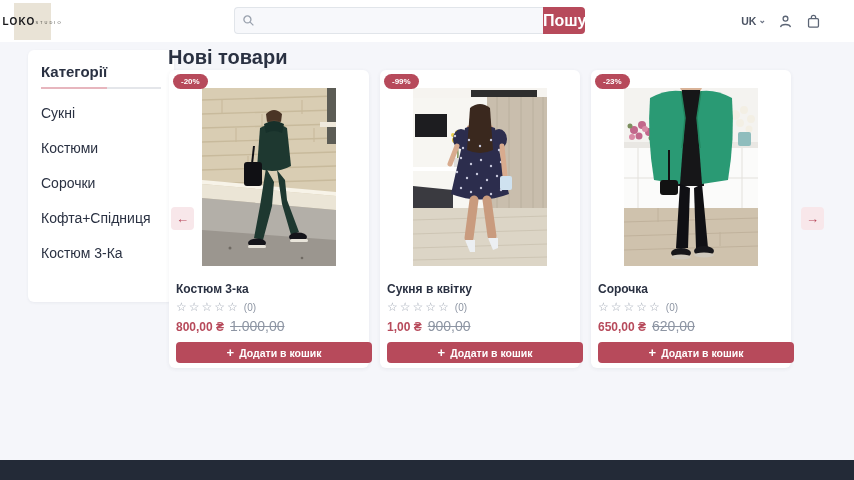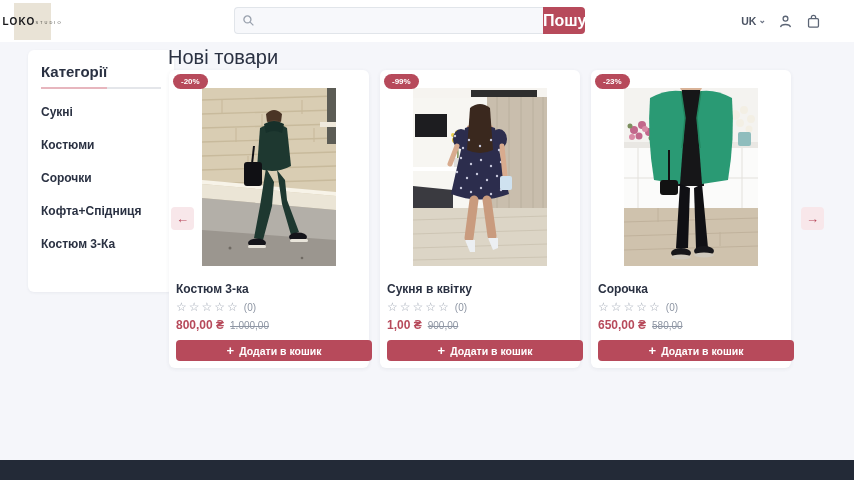--- a/index.html
+++ b/index.html
@@ -35,40 +35,40 @@
   .lang .chev { font-size:9px; color:#6a7283; line-height:0.4; }
   .hicon { width:17px; height:17px; display:block; cursor:pointer; }
 
   
   .sidebar { position:absolute; left:28px; top:50px; width:146px; background:#fff; border-radius:6px;
              padding:13px 13px 22px; box-shadow:0 1px 3px rgba(40,50,70,.06); }
   .sidebar-title { font-size:15px; font-weight:bold; color:#2a3142; }
   .sidebar-underline { height:2px; margin-top:7px;
     background:linear-gradient(to right,#e7b6be 0%,#e7b6be 55%,#e4e6ea 55%,#e4e6ea 100%); }
   .cat-list { list-style:none; margin-top:16px; }
-  .cat-list li { font-size:12px; font-weight:bold; color:#2a3142; margin-bottom:19px; cursor:pointer; }
+  .cat-list li { font-size:14px; font-weight:normal; color:#2a3142; margin-bottom:19px; cursor:pointer; }
 
   
-  .main-title { position:absolute; left:168px; top:46px; font-size:20px; font-weight:normal; color:#2a3142; }
+  .main-title { position:absolute; left:168px; top:46px; font-size:20px; font-weight:bold; color:#2a3142; }
 
   .products { position:absolute; left:169px; top:70px; display:flex; gap:11px; }
   .card { width:200px; height:298px; background:#fff; border-radius:6px; position:relative;
           box-shadow:0 1px 4px rgba(40,50,70,.07); padding:18px 4px 10px; }
   .badge { position:absolute; top:4px; left:4px; background:#b74a5b; color:#fff; font-size:8px;
            font-weight:bold; padding:3px 8px; border-radius:8px; z-index:2; }
   .img-wrap { width:134px; height:178px; margin:0 auto; overflow:hidden; cursor:pointer; }
   .img-wrap svg { display:block; width:134px; height:178px; }
   .card-info { padding:0 3px; }
   .p-name { margin-top:16px; font-size:12px; font-weight:bold; color:#2a3142; cursor:pointer; }
   .stars { margin-top:5px; display:flex; align-items:center; }
   .stars .st { font-size:12px; color:#a3aab6; margin-right:2px; line-height:1; }
   .stars .cnt { font-size:10px; color:#8d95a3; margin-left:4px; }
   .price-row { margin-top:5px; display:flex; align-items:baseline; }
   .price { color:#b74a5b; font-weight:bold; font-size:12px; }
-  .old-price { color:#8d95a3; font-size:10px; text-decoration:line-through; margin-left:6px; }
+  .old-price { color:#8d95a3; font-size:14px; text-decoration:line-through; margin-left:6px; }
   .add-btn { margin:8px auto 0; width:196px; height:21px; border:none; background:#b74a5b; color:#fff;
              border-radius:4px; font-size:10.5px; font-weight:bold; display:flex; align-items:center;
              justify-content:center; gap:5px; cursor:pointer; font-family:"Liberation Sans",sans-serif; }
   .add-btn .plus { font-size:13px; font-weight:bold; line-height:1; }
 
   .nav-arrow { position:absolute; width:23px; height:23px; background:#f8e7ea; border-radius:4px;
                color:#b7475a; display:flex; align-items:center; justify-content:center; font-size:13px;
                cursor:pointer; z-index:3; border:none; font-family:"Liberation Sans",sans-serif; }
   #prev-arrow { left:171px; top:207px; }
   #next-arrow { left:801px; top:207px; }
@@ -359,21 +359,21 @@
         <div class="stars">
           <span class="st">☆</span>
           <span class="st">☆</span>
           <span class="st">☆</span>
           <span class="st">☆</span>
           <span class="st">☆</span>
           <span class="cnt">(0)</span>
         </div>
         <div class="price-row">
           <span class="price">650,00 ₴</span>
-          <span class="old-price">580,00</span>
+          <span class="old-price">620,00</span>
         </div>
         <button class="add-btn">
           <span class="plus">+</span>
           <span>Додати в кошик</span>
         </button>
       </div>
     </div>
 
   </div>
 

